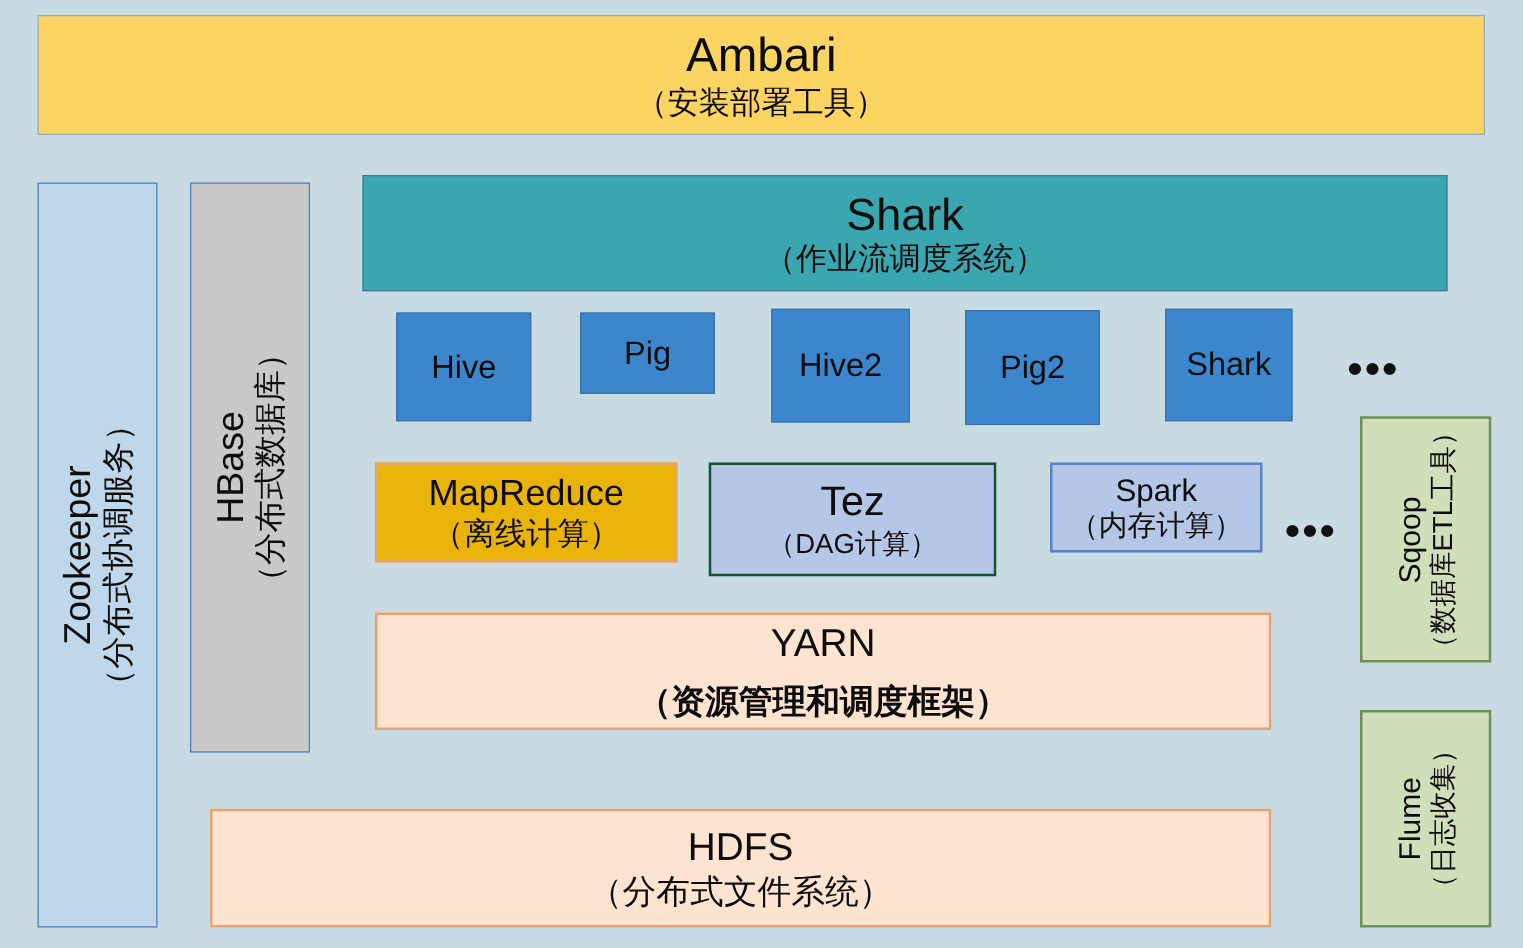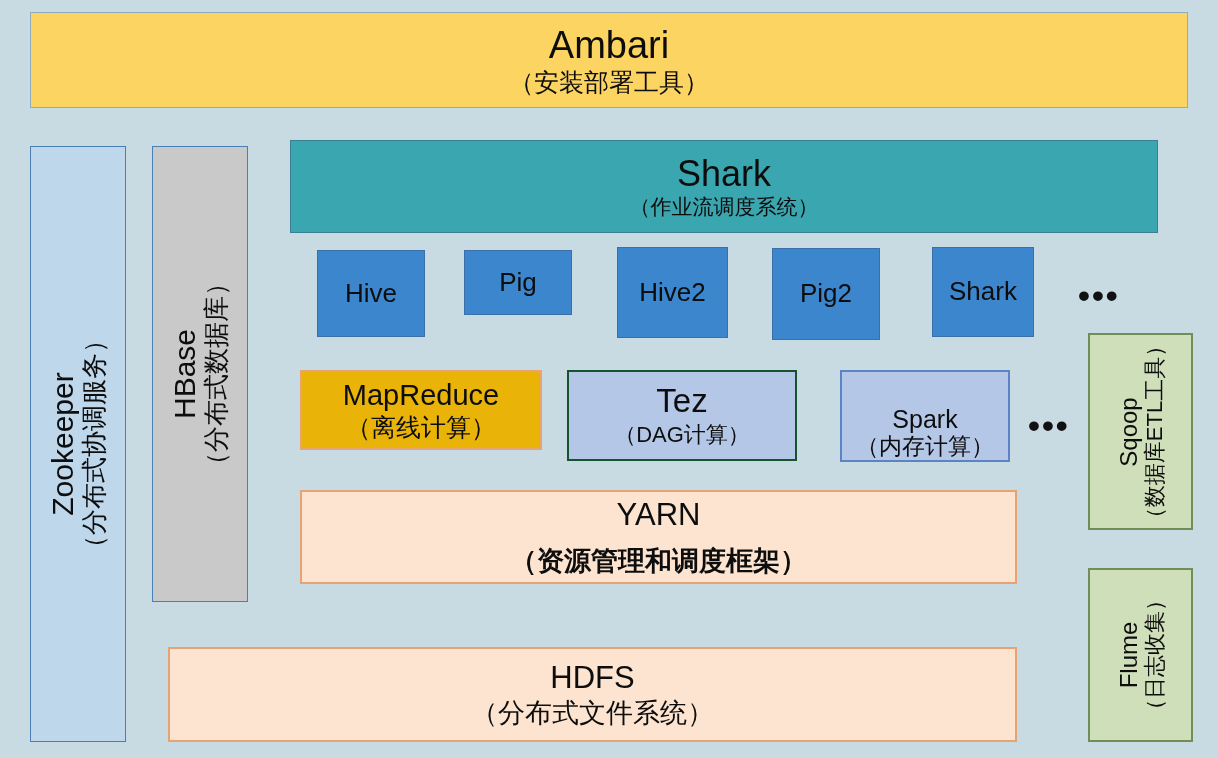--- a/index.html
+++ b/index.html
@@ -85,21 +85,21 @@
   }
   .hbase .vinner { font-size: 30px; }
   .hbase .vinner .sub { font-size: 26px; }
 
   .oozie {
     left: 290px; top: 140px; width: 868px; height: 93px;
     background: #3aa6b0;
     border: 1px solid #3b7f93;
   }
   .oozie .title { font-size: 36px; }
-  .oozie .sub   { font-size: 21px; margin-top: 1px; }
+  .oozie .sub   { font-size: 25px; margin-top: 1px; }
 
   .tool {
     background: #3b86cc;
     border: 1px solid #3b6fa8;
     font-size: 26px;
   }
   .tool-hive  { left: 317px; top: 250px; width: 108px; height: 87px; }
   .tool-pig   { left: 464px; top: 250px; width: 108px; height: 65px; }
   .tool-hive2 { left: 617px; top: 247px; width: 111px; height: 91px; }
   .tool-pig2  { left: 772px; top: 248px; width: 108px; height: 92px; }
@@ -126,24 +126,23 @@
 
   .tez {
     left: 567px; top: 370px; width: 230px; height: 91px;
     background: #b4c7e7;
     border: 2px solid #14532d;
   }
   .tez .title { font-size: 33px; }
   .tez .sub   { font-size: 22px; margin-top: 3px; }
 
   .spark {
-    left: 840px; top: 370px; width: 170px; height: 92px;
+    left: 840px; top: 370px; width: 170px; height: 72px;
     background: #b4c7e7;
     border: 2px solid #5b84c4;
-    justify-content: flex-end;
   }
   .spark .title { font-size: 25px; }
   .spark .sub   { font-size: 23px; margin-top: 1px; }
 
   .yarn {
     left: 300px; top: 490px; width: 717px; height: 94px;
     background: #fce4d0;
     border: 2px solid #e8a373;
   }
   .yarn .title { font-size: 31px; }

